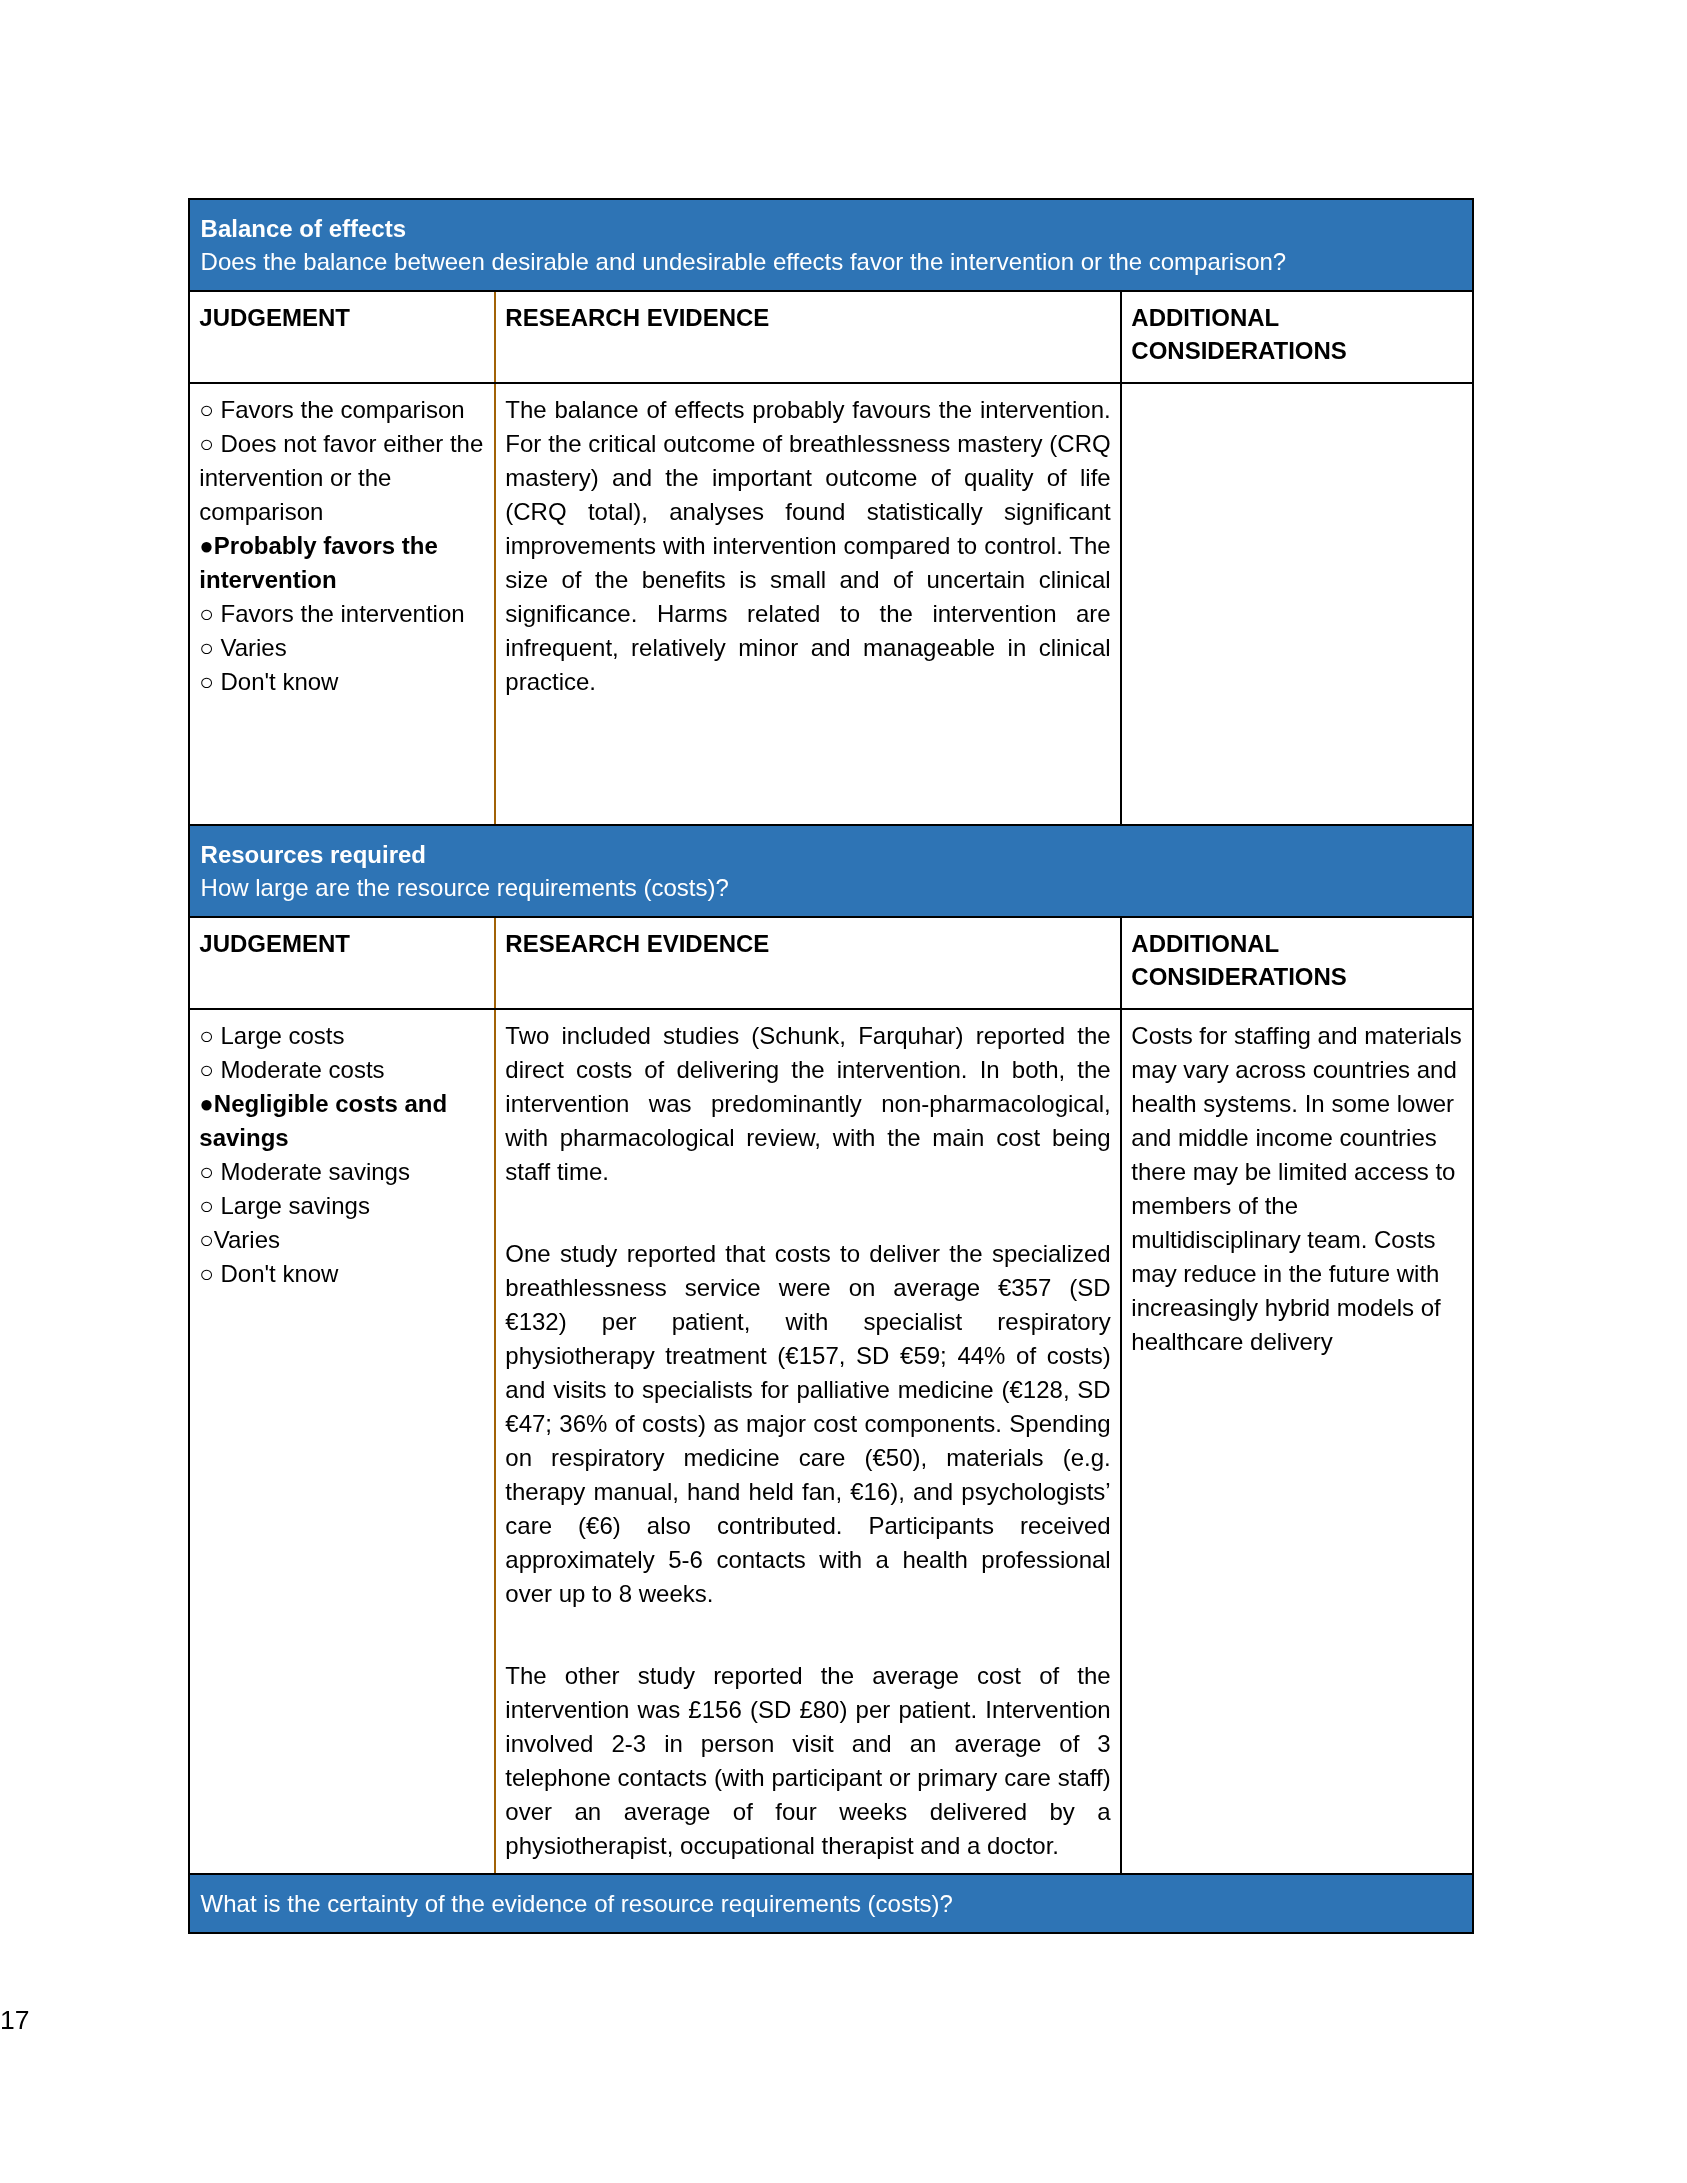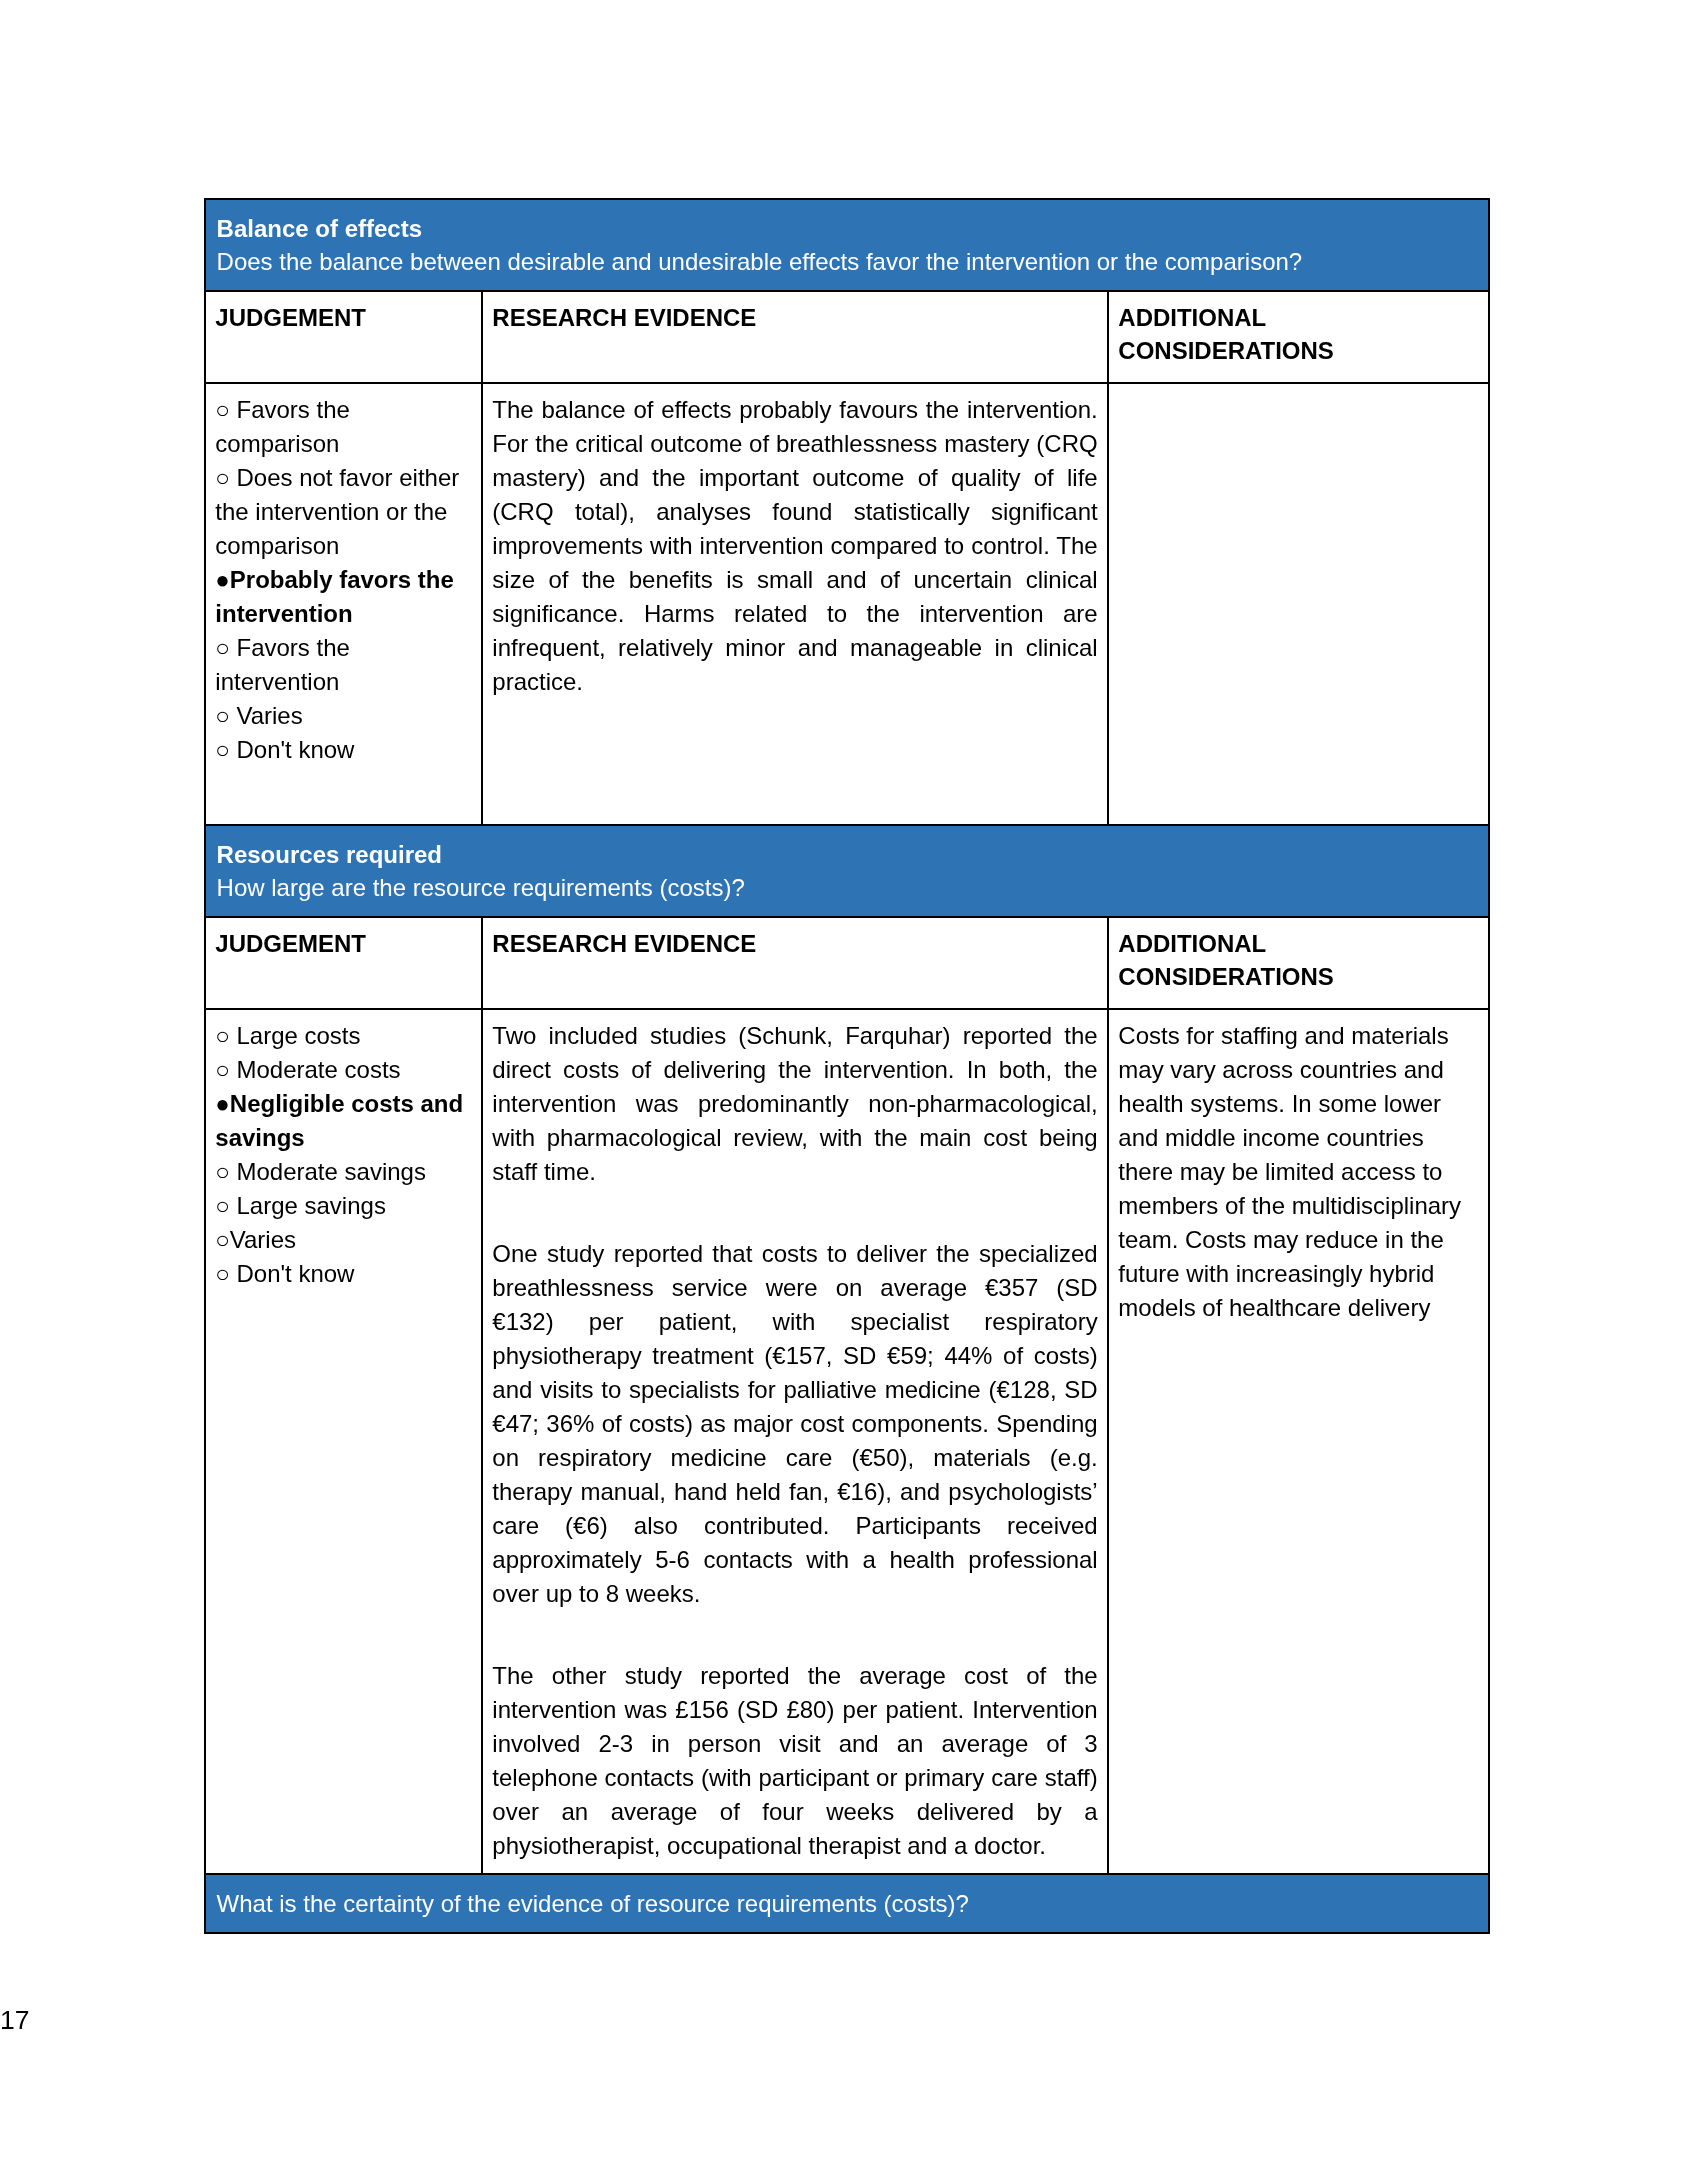--- a/index.html
+++ b/index.html
@@ -1,23 +1,23 @@
 <!DOCTYPE html>
 <html style="font-size:10.6px"><head>
 <meta charset="utf-8">
 <style>
   html, body { margin:0; padding:0; background:#ffffff; }
   body { width:1687px; height:2183px; position:relative; font-family:"Liberation Sans", sans-serif; color:#000; }
-  .table { position:absolute; left:204px; top:198px; width:1286px; border:2px solid #000; box-sizing:border-box; }
+  .table { position:absolute; left:188px; top:198px; width:1286px; border:2px solid #000; box-sizing:border-box; }
   .band { background:#2E74B5; color:#fff; padding:12px 10.6px 12px 10.6px; border-bottom:2px solid #000; box-sizing:border-box; }
   .band .t { font-weight:bold; font-size:24px; line-height:33px; }
   .band .q { font-size:24px; line-height:33px; }
   .row { display:flex; border-bottom:2px solid #000; }
   .row:last-child { border-bottom:none; }
-  .c1 { width:277px; border-right:2px solid #000000; box-sizing:border-box; padding:9.3px 9.3px; }
+  .c1 { width:306px; border-right:2px solid #a16207; box-sizing:border-box; padding:9.3px 9.3px; }
   .c2 { width:626px; border-right:2px solid #000; box-sizing:border-box; padding:9.3px 9.3px; }
   .c3 { flex:1; box-sizing:border-box; padding:9.3px 9.3px; }
   .hdr { font-weight:bold; font-size:24px; line-height:33px; height:90px; box-sizing:border-box; }
   .body { font-size:24px; line-height:34px; }
   .opt { display:block; }
   .opt.sel { font-weight:bold; }
   .ev p { margin:0; text-align:justify; }
   .ev p + p { margin-top:48px; }
   .pagenum { position:absolute; top:2005px; left:0; width:1687px; font-size:26.5px; }
 </style>

